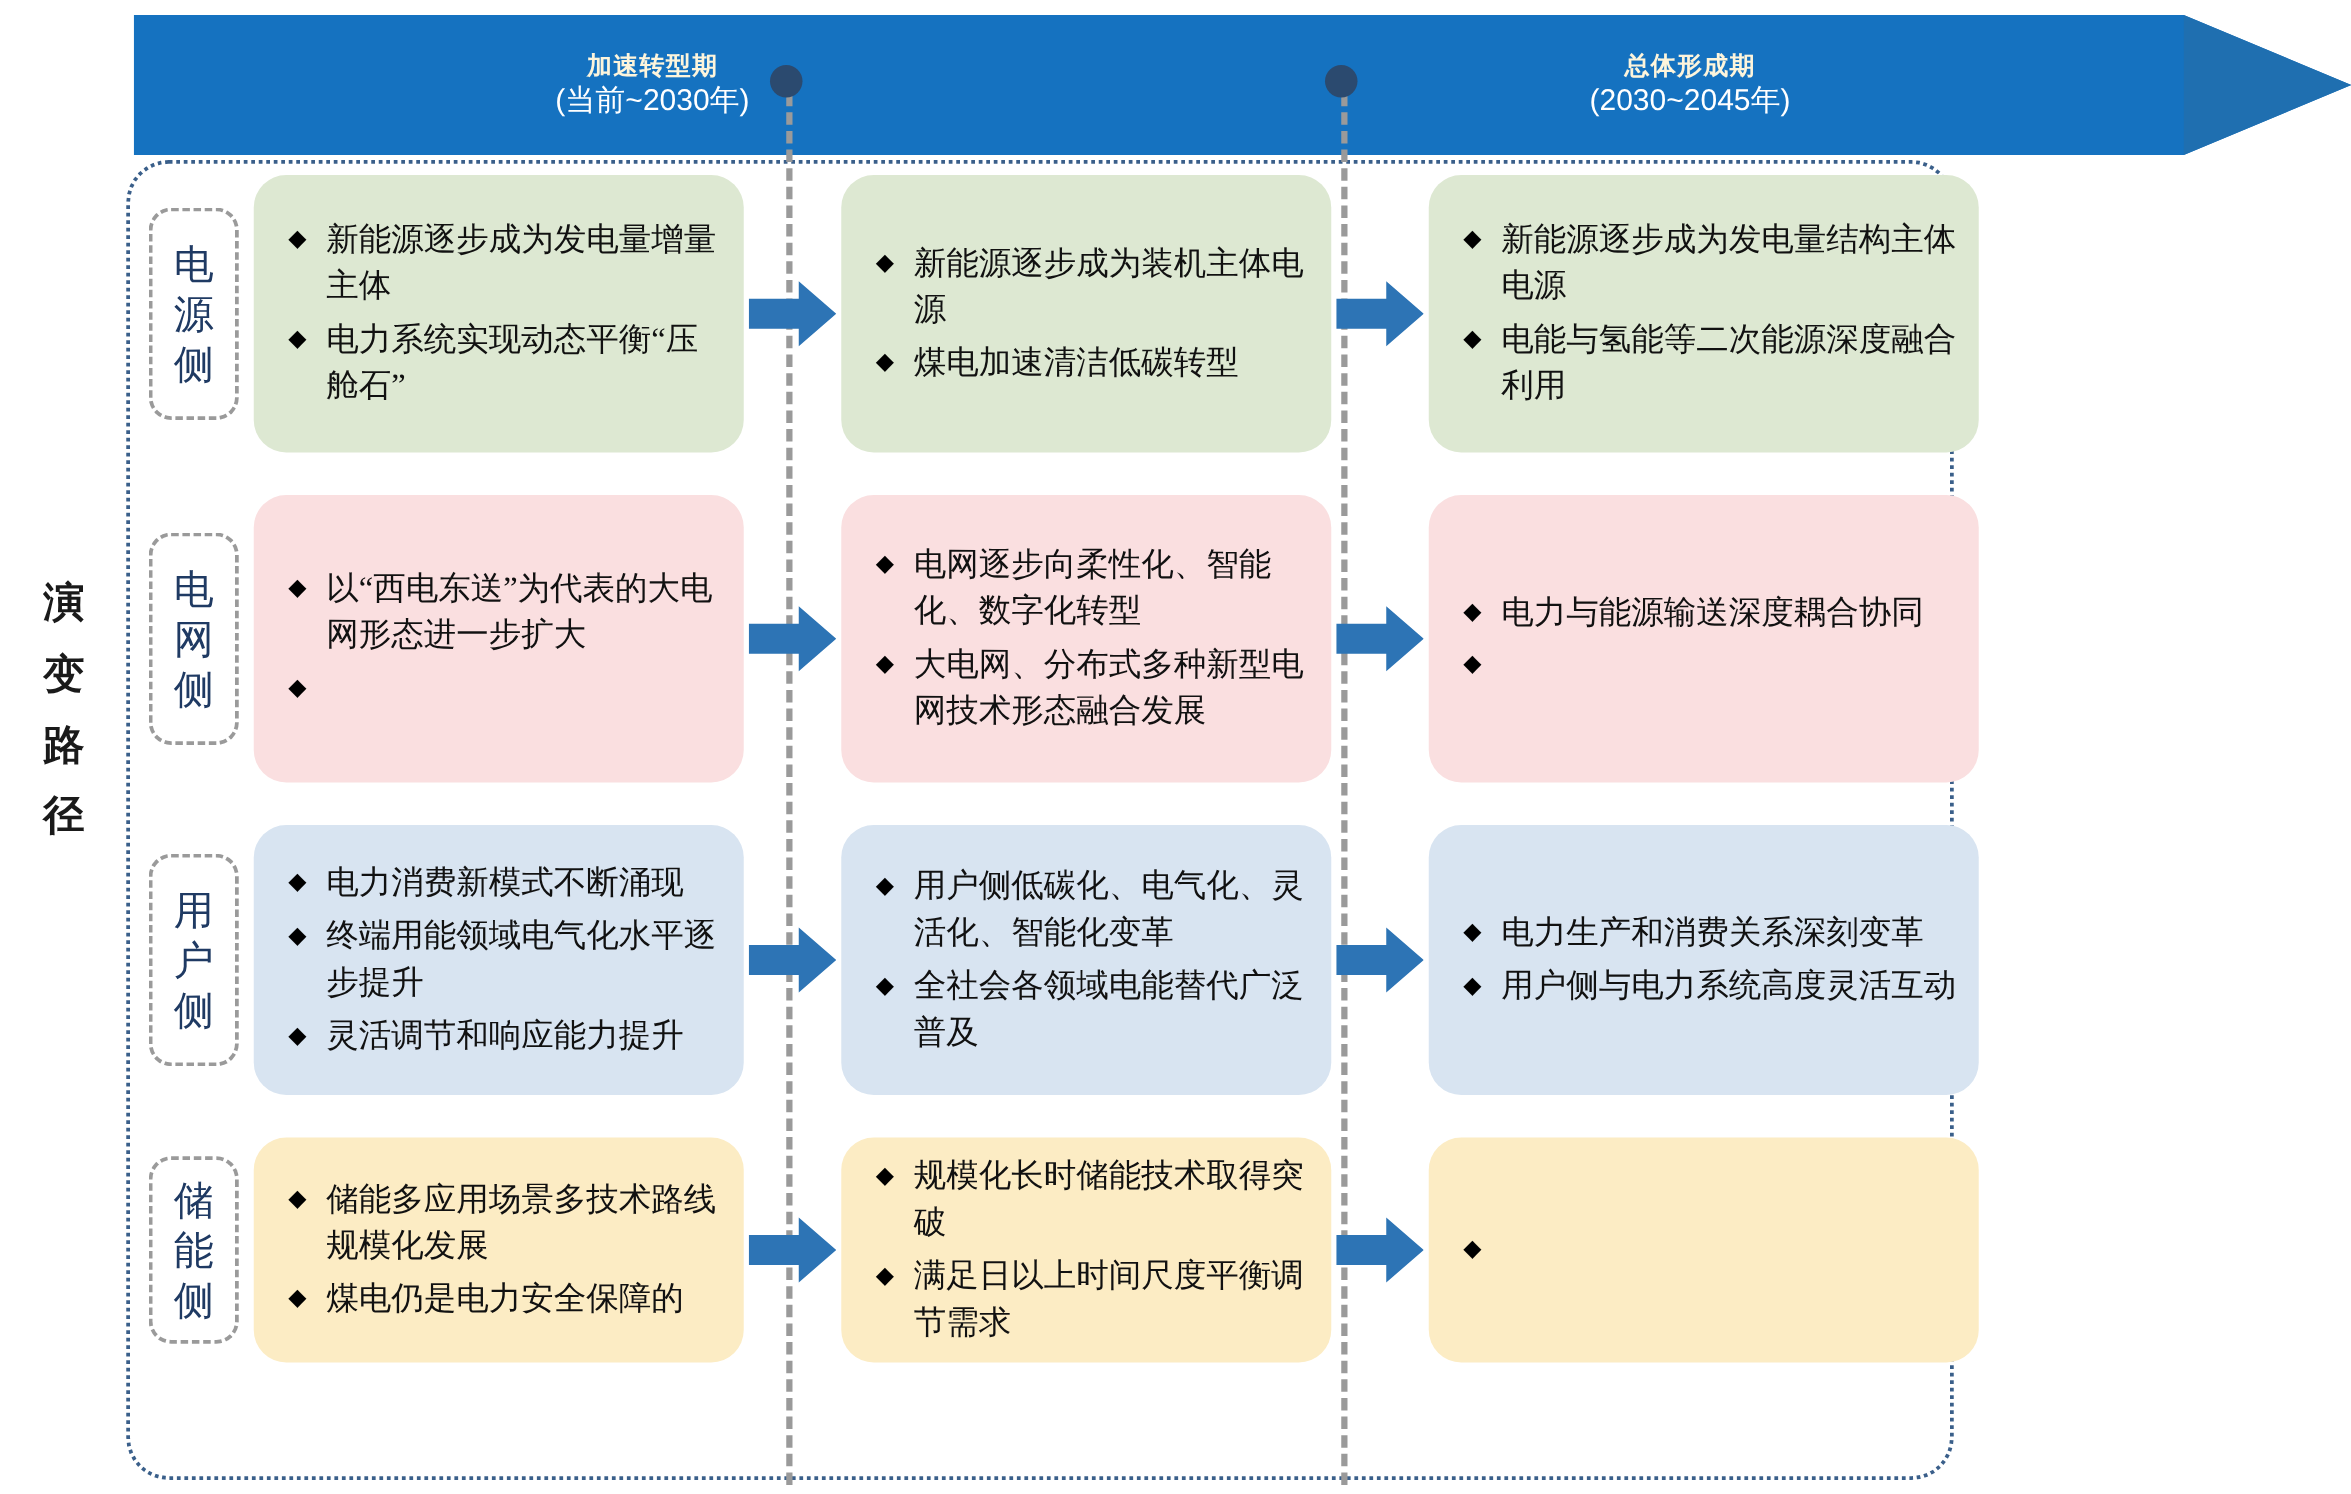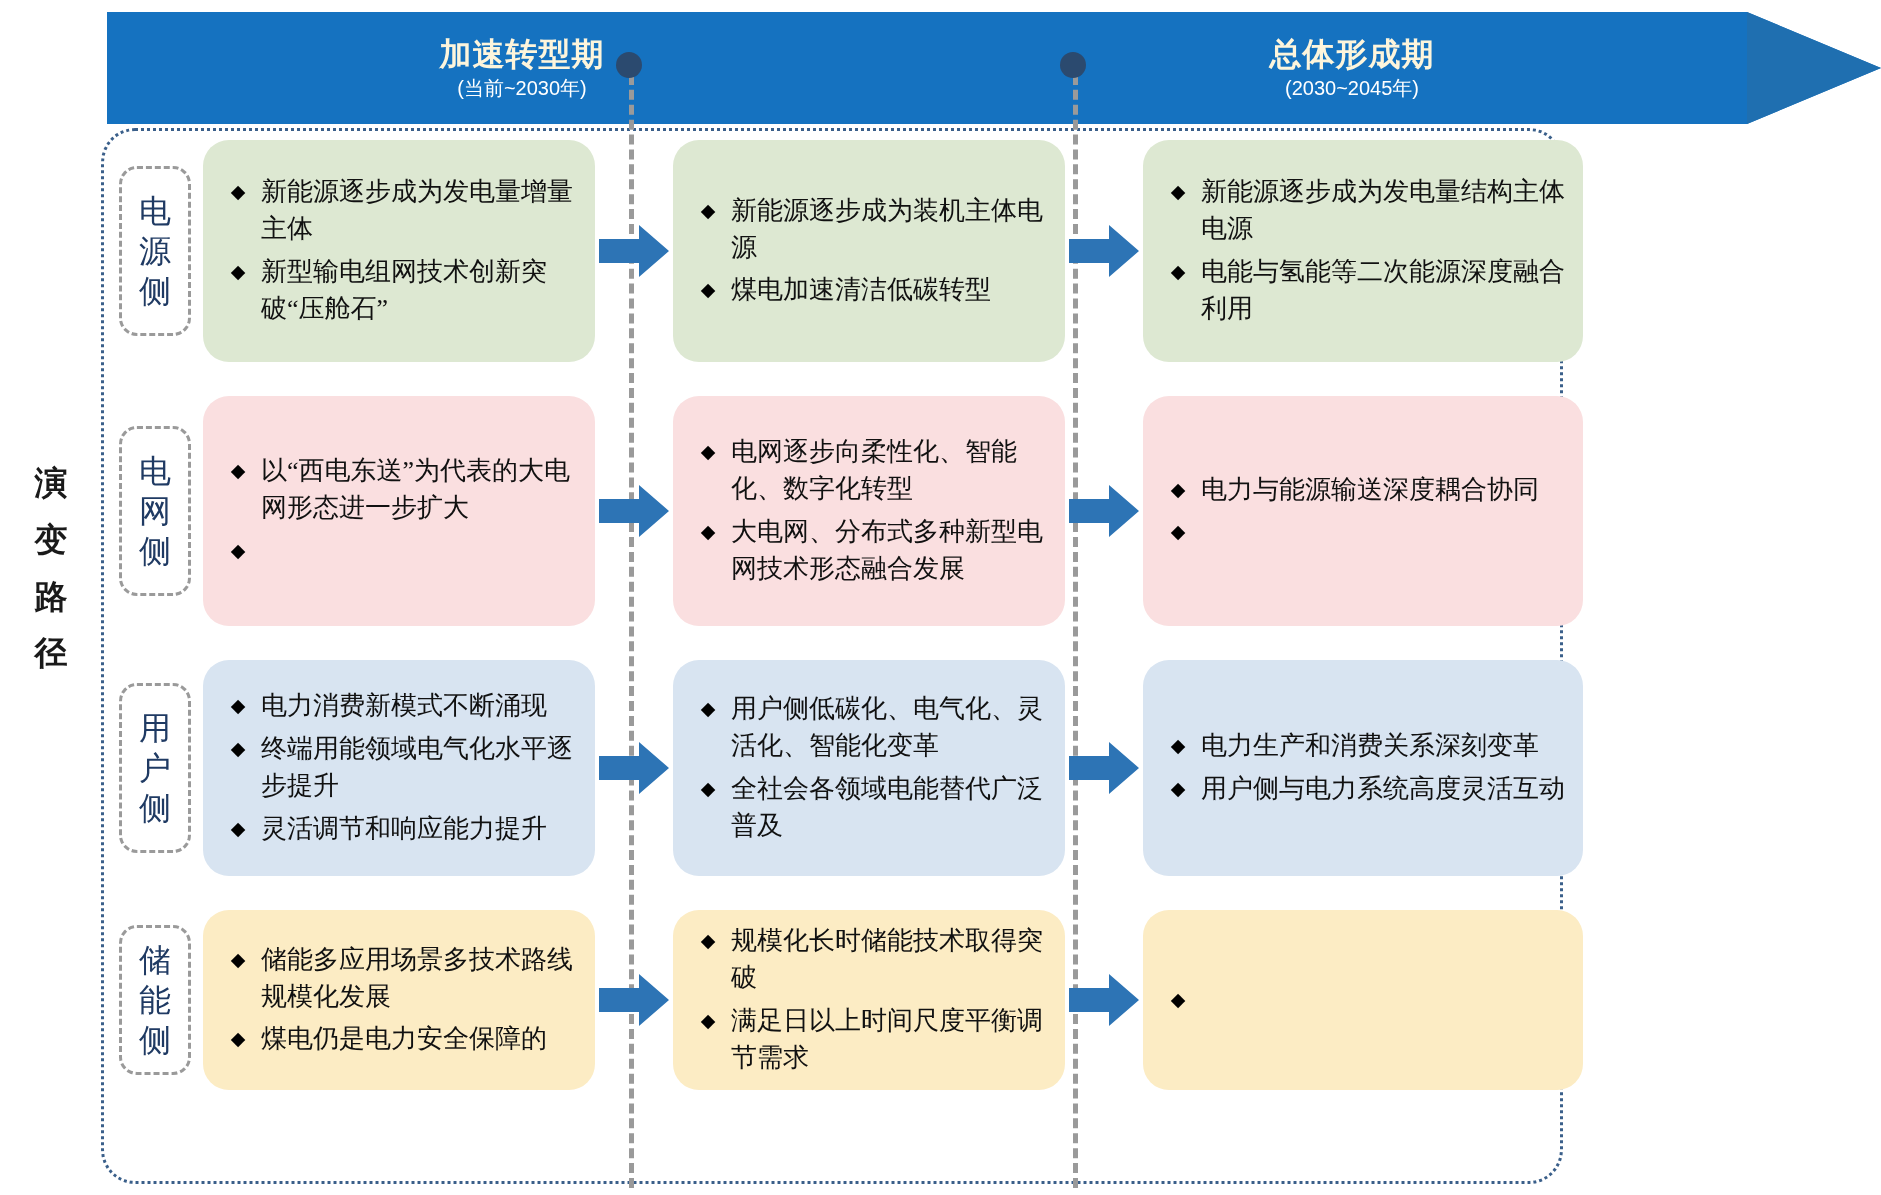--- a/index.html
+++ b/index.html
@@ -21,26 +21,26 @@
     position: absolute; left: 0; top: 0; width: 1660px; height: 112px;
     display: flex;
   }
   .phase {
     flex: 1 1 0; display: flex; flex-direction: column;
     align-items: center; justify-content: center;
     line-height: 1.12;
   }
   .phase-title {
     font-family: "DejaVu Sans", "Liberation Sans", sans-serif;
-    font-weight: bold; font-size: 32px; color: #fdf5dc;
+    font-weight: bold; font-size: 20px; color: #fdf5dc;
     letter-spacing: 1px;
   }
   .phase-range {
     font-family: "Liberation Sans", "DejaVu Sans", sans-serif;
-    font-size: 20px; color: #ffffff; margin-top: 4px;
+    font-size: 24px; color: #ffffff; margin-top: 4px;
   }
 
   
   .left-label {
     position: absolute; left: 6px; top: 455px;
     width: 90px;
     display: flex; flex-direction: column; align-items: center;
     font-family: "Liberation Serif", "DejaVu Serif", serif;
     font-size: 33px; font-weight: bold; color: #1a1a1a;
     line-height: 1.72;
@@ -177,21 +177,21 @@
           <span>侧</span>
         </div>
         <div class="card c-a">
           <ul class="bullet-list">
             <li class="bullet-li">
               <span class="bullet-mark">◆</span>
               <span class="bullet-text">新能源逐步成为发电量增量主体</span>
             </li>
             <li class="bullet-li">
               <span class="bullet-mark">◆</span>
-              <span class="bullet-text">新型输电组网技术创新突破“压舱石”</span>
+              <span class="bullet-text">电力系统实现动态平衡“压舱石”</span>
             </li>
           </ul>
         </div>
         <div class="connector">
           <svg width="70" height="56" viewBox="0 0 70 56" class="arrow-svg">
             <polygon points="0,16 40,16 40,2 70,28 40,54 40,40 0,40" fill="#2d74b5"></polygon>
           </svg>
         </div>
         <div class="card c-b">
           <ul class="bullet-list">

